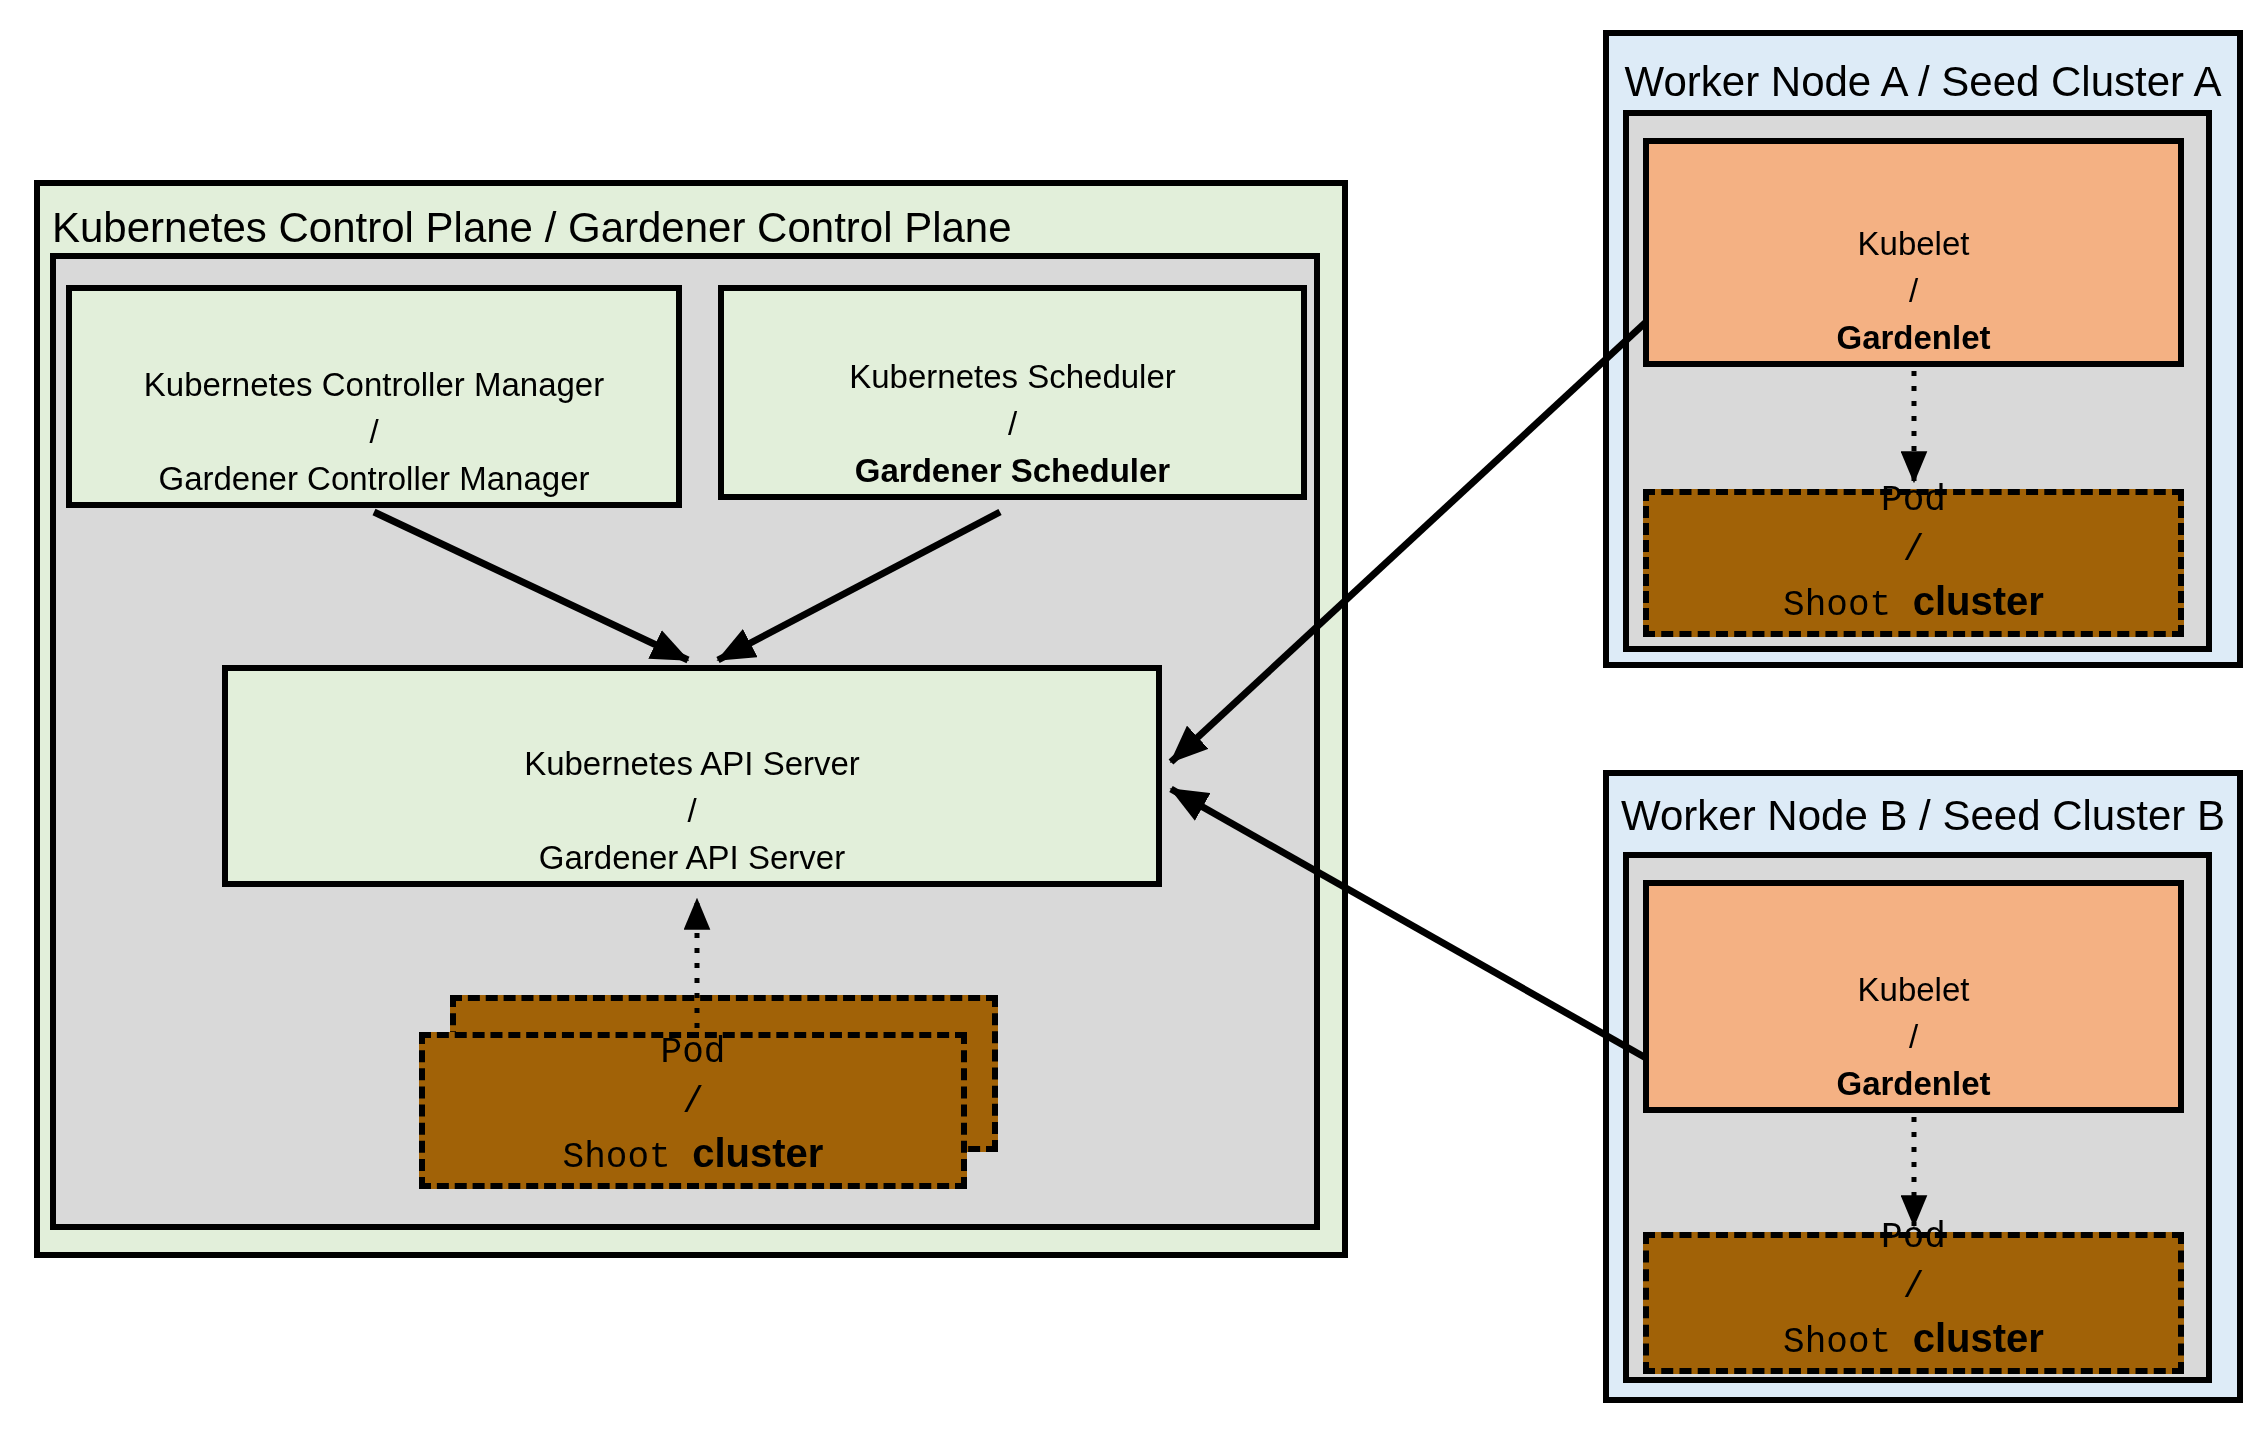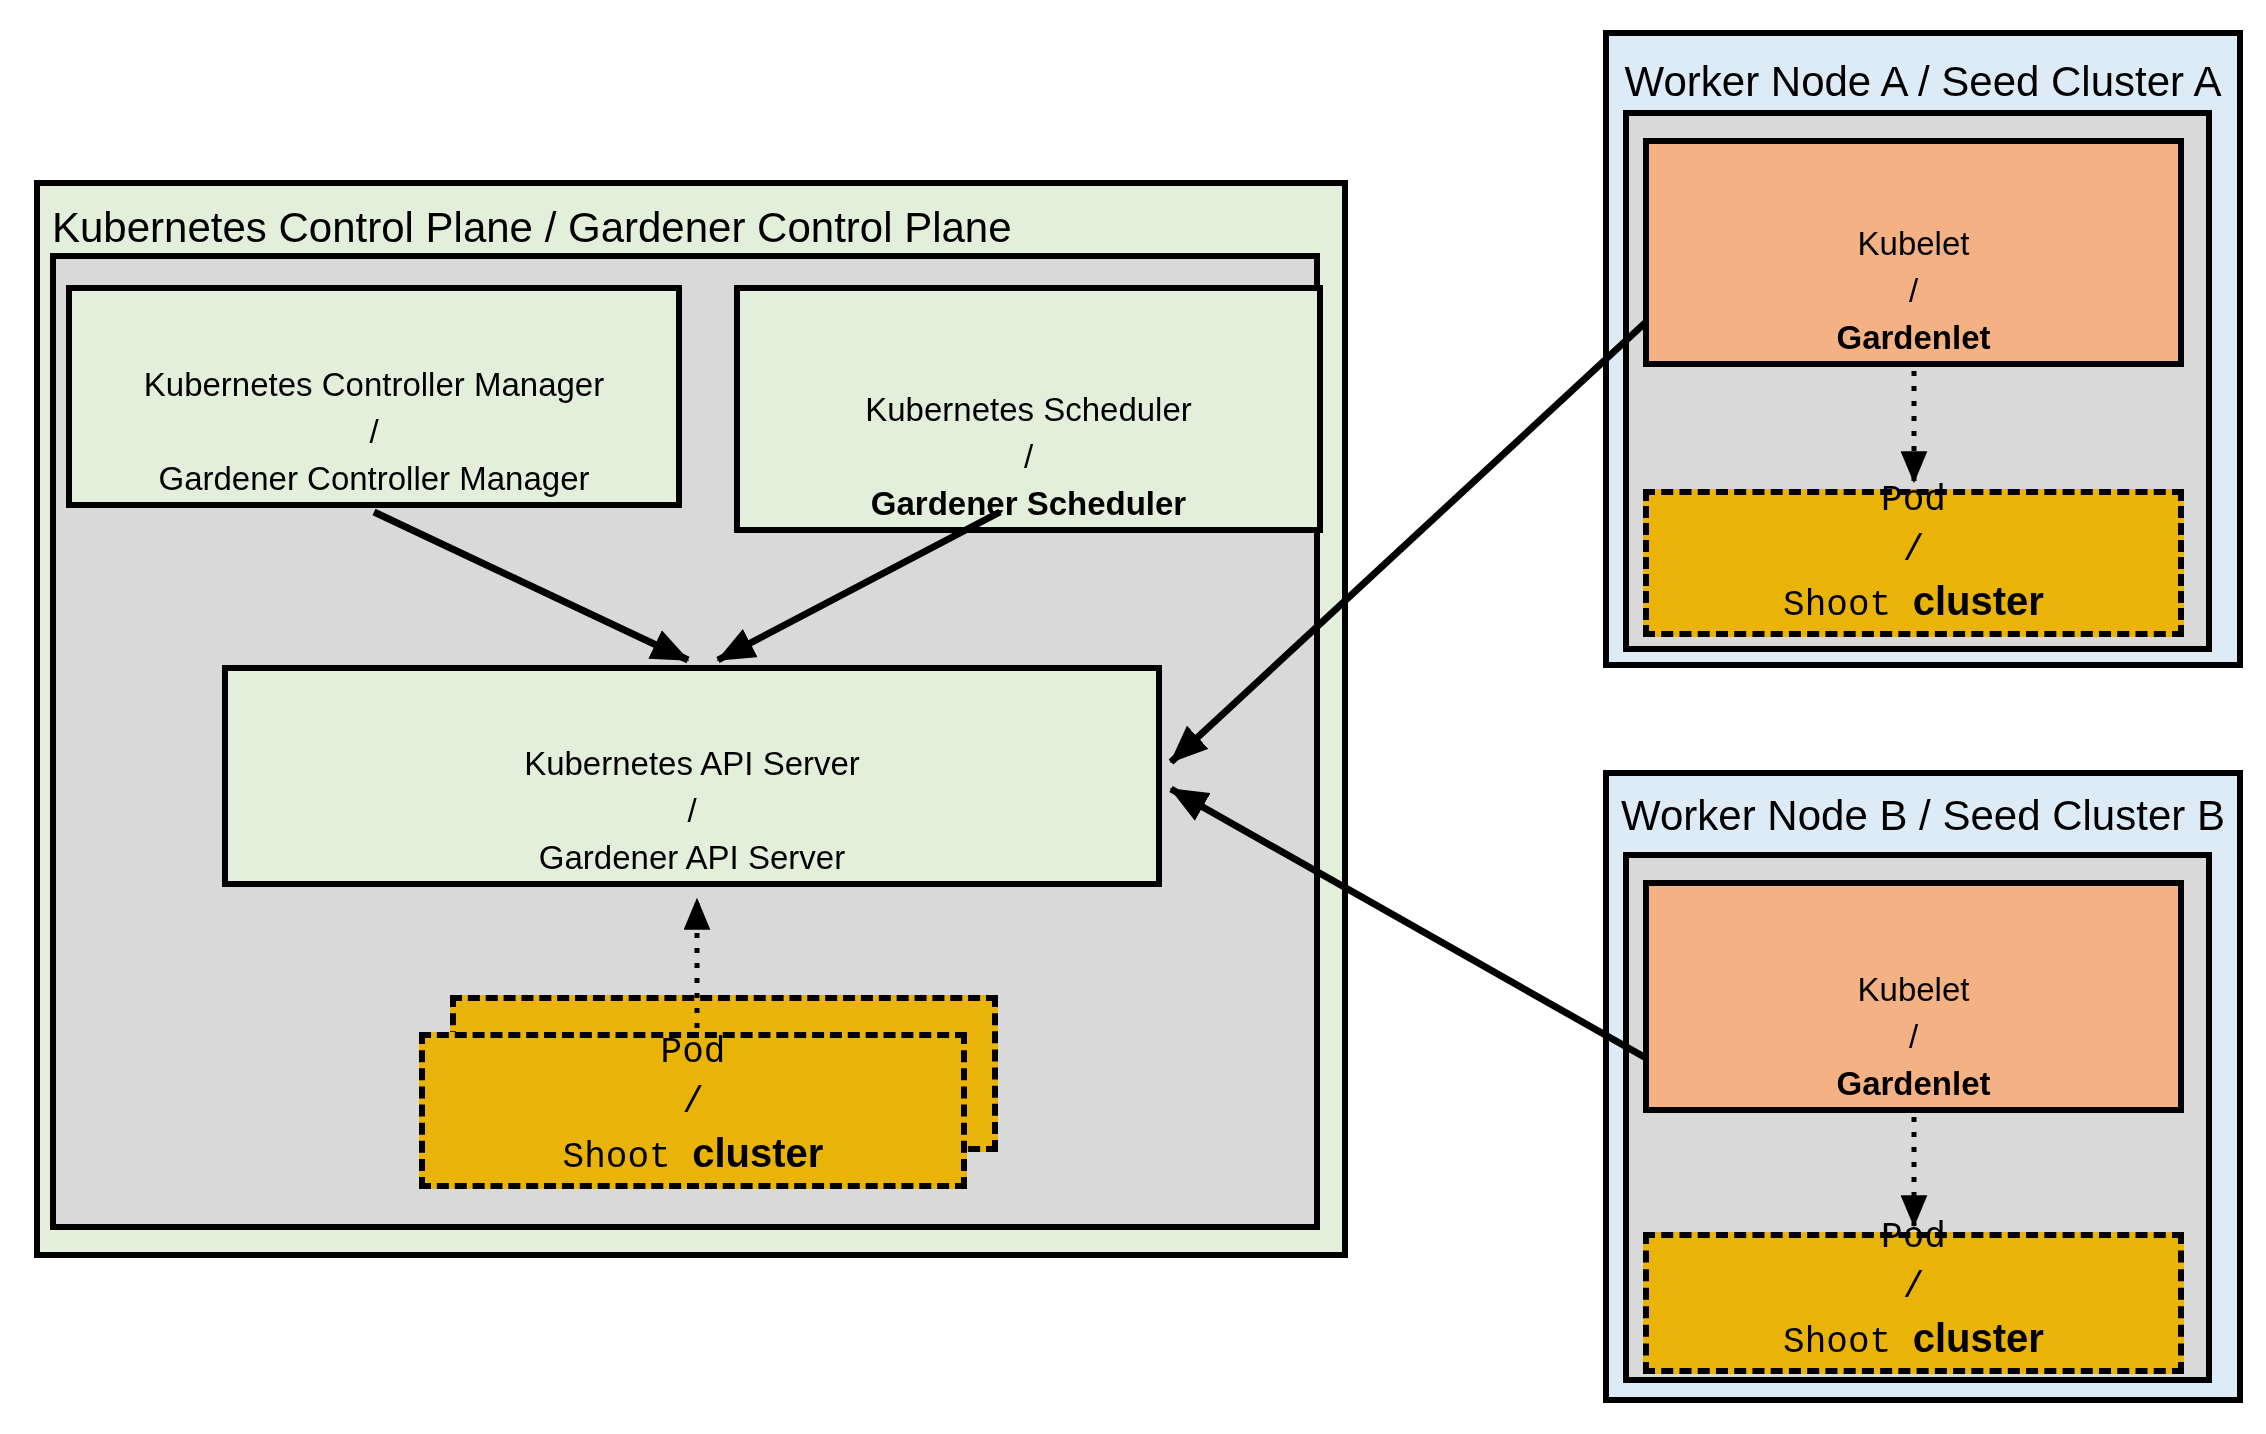--- a/index.html
+++ b/index.html
@@ -14,21 +14,21 @@
   }
   .box {
     position: absolute;
     box-sizing: border-box;
     border: 6px solid #000000;
   }
   .fill-green  { background: #E2EFDA; }
   .fill-gray   { background: #D9D9D9; }
   .fill-blue   { background: #DDEBF7; }
   .fill-orange { background: #F4B183; }
-  .fill-peach  { background: #eab308; }
+  .fill-peach  { background: #a16207; }
   .dashed { border-style: dashed; }
 
   .band-title {
     position: absolute;
     font-size: 42px;
     line-height: 64px;
     white-space: nowrap;
     margin-top: 8px;
   }
   .centered-title {
@@ -77,21 +77,21 @@
     <div class="box fill-gray" style="left:10px; top:67px; width:1270px; height:977px;"></div>
 
     <div class="box fill-green" style="left:26px; top:99px; width:616px; height:223px;">
       <div class="label">
         <div>Kubernetes Controller Manager</div>
         <div>/</div>
         <div>Gardener Controller Manager</div>
       </div>
     </div>
 
-    <div class="box fill-green" style="left:694px; top:99px; width:589px; height:248px;">
+    <div class="box fill-green" style="left:678px; top:99px; width:589px; height:215px;">
       <div class="label">
         <div>Kubernetes Scheduler</div>
         <div>/</div>
         <div class="bold">Gardener Scheduler</div>
       </div>
     </div>
 
     <div class="box fill-green" style="left:182px; top:479px; width:940px; height:222px;">
       <div class="label">
         <div>Kubernetes API Server</div>

